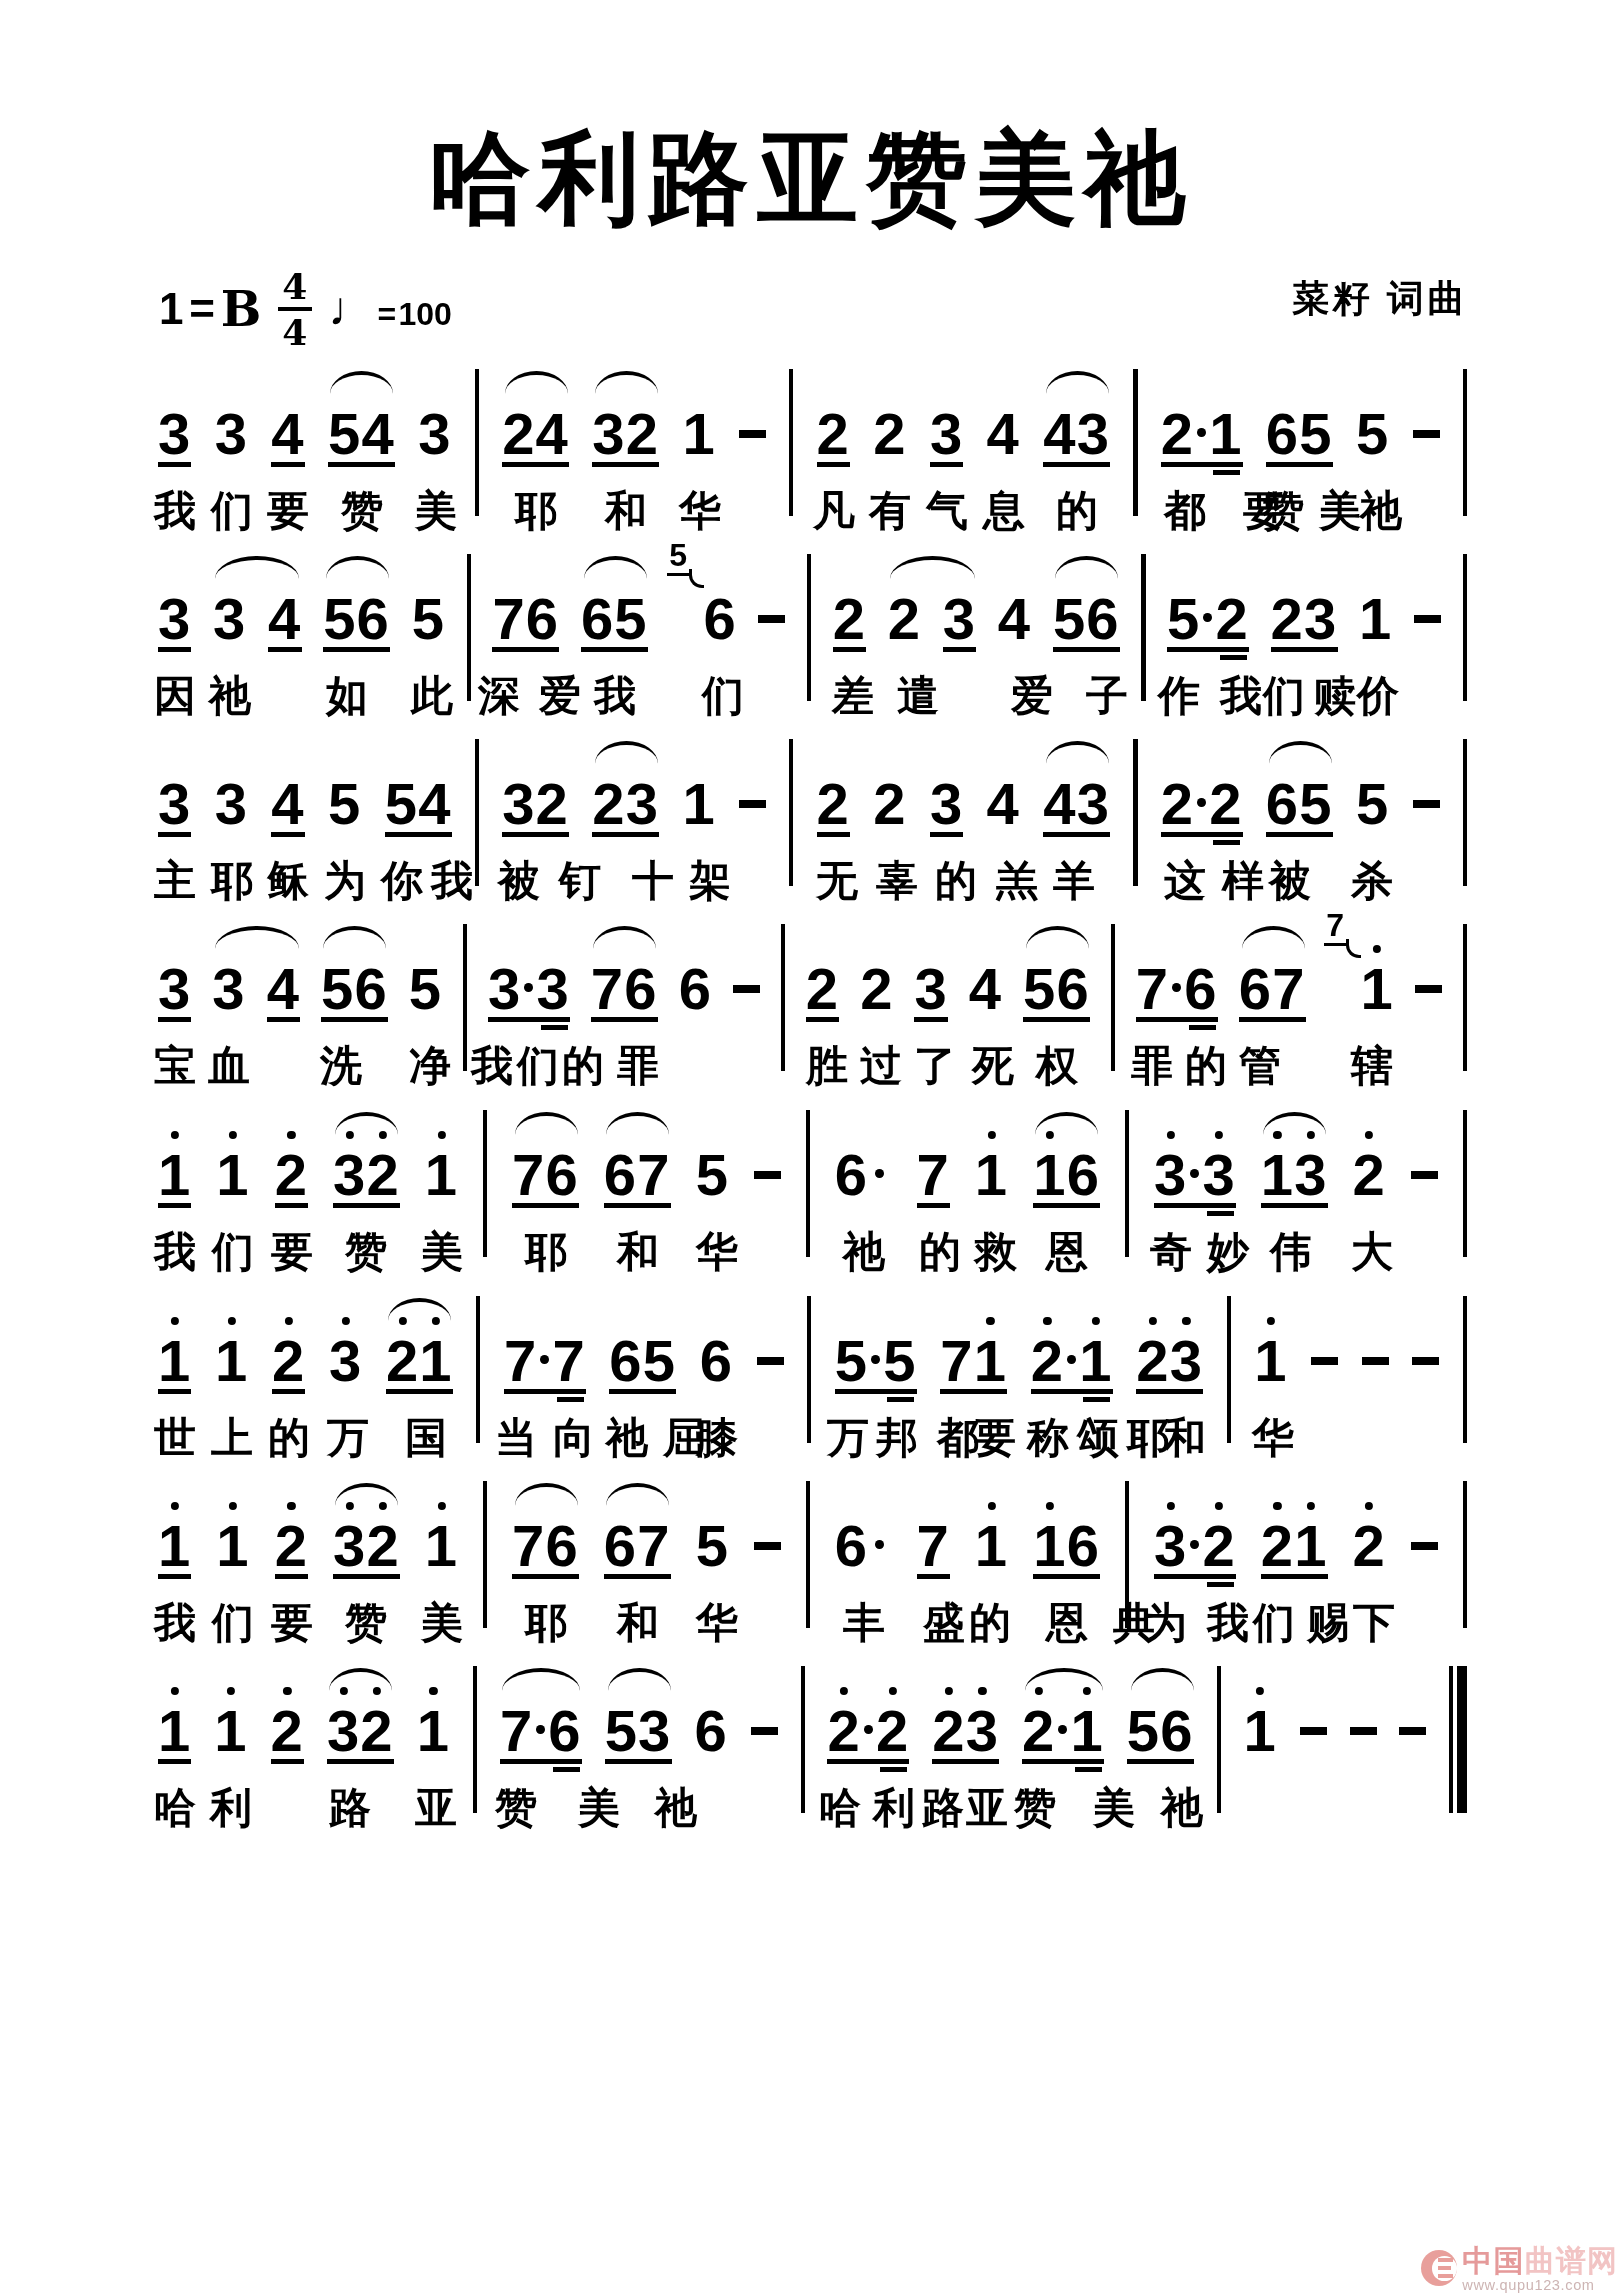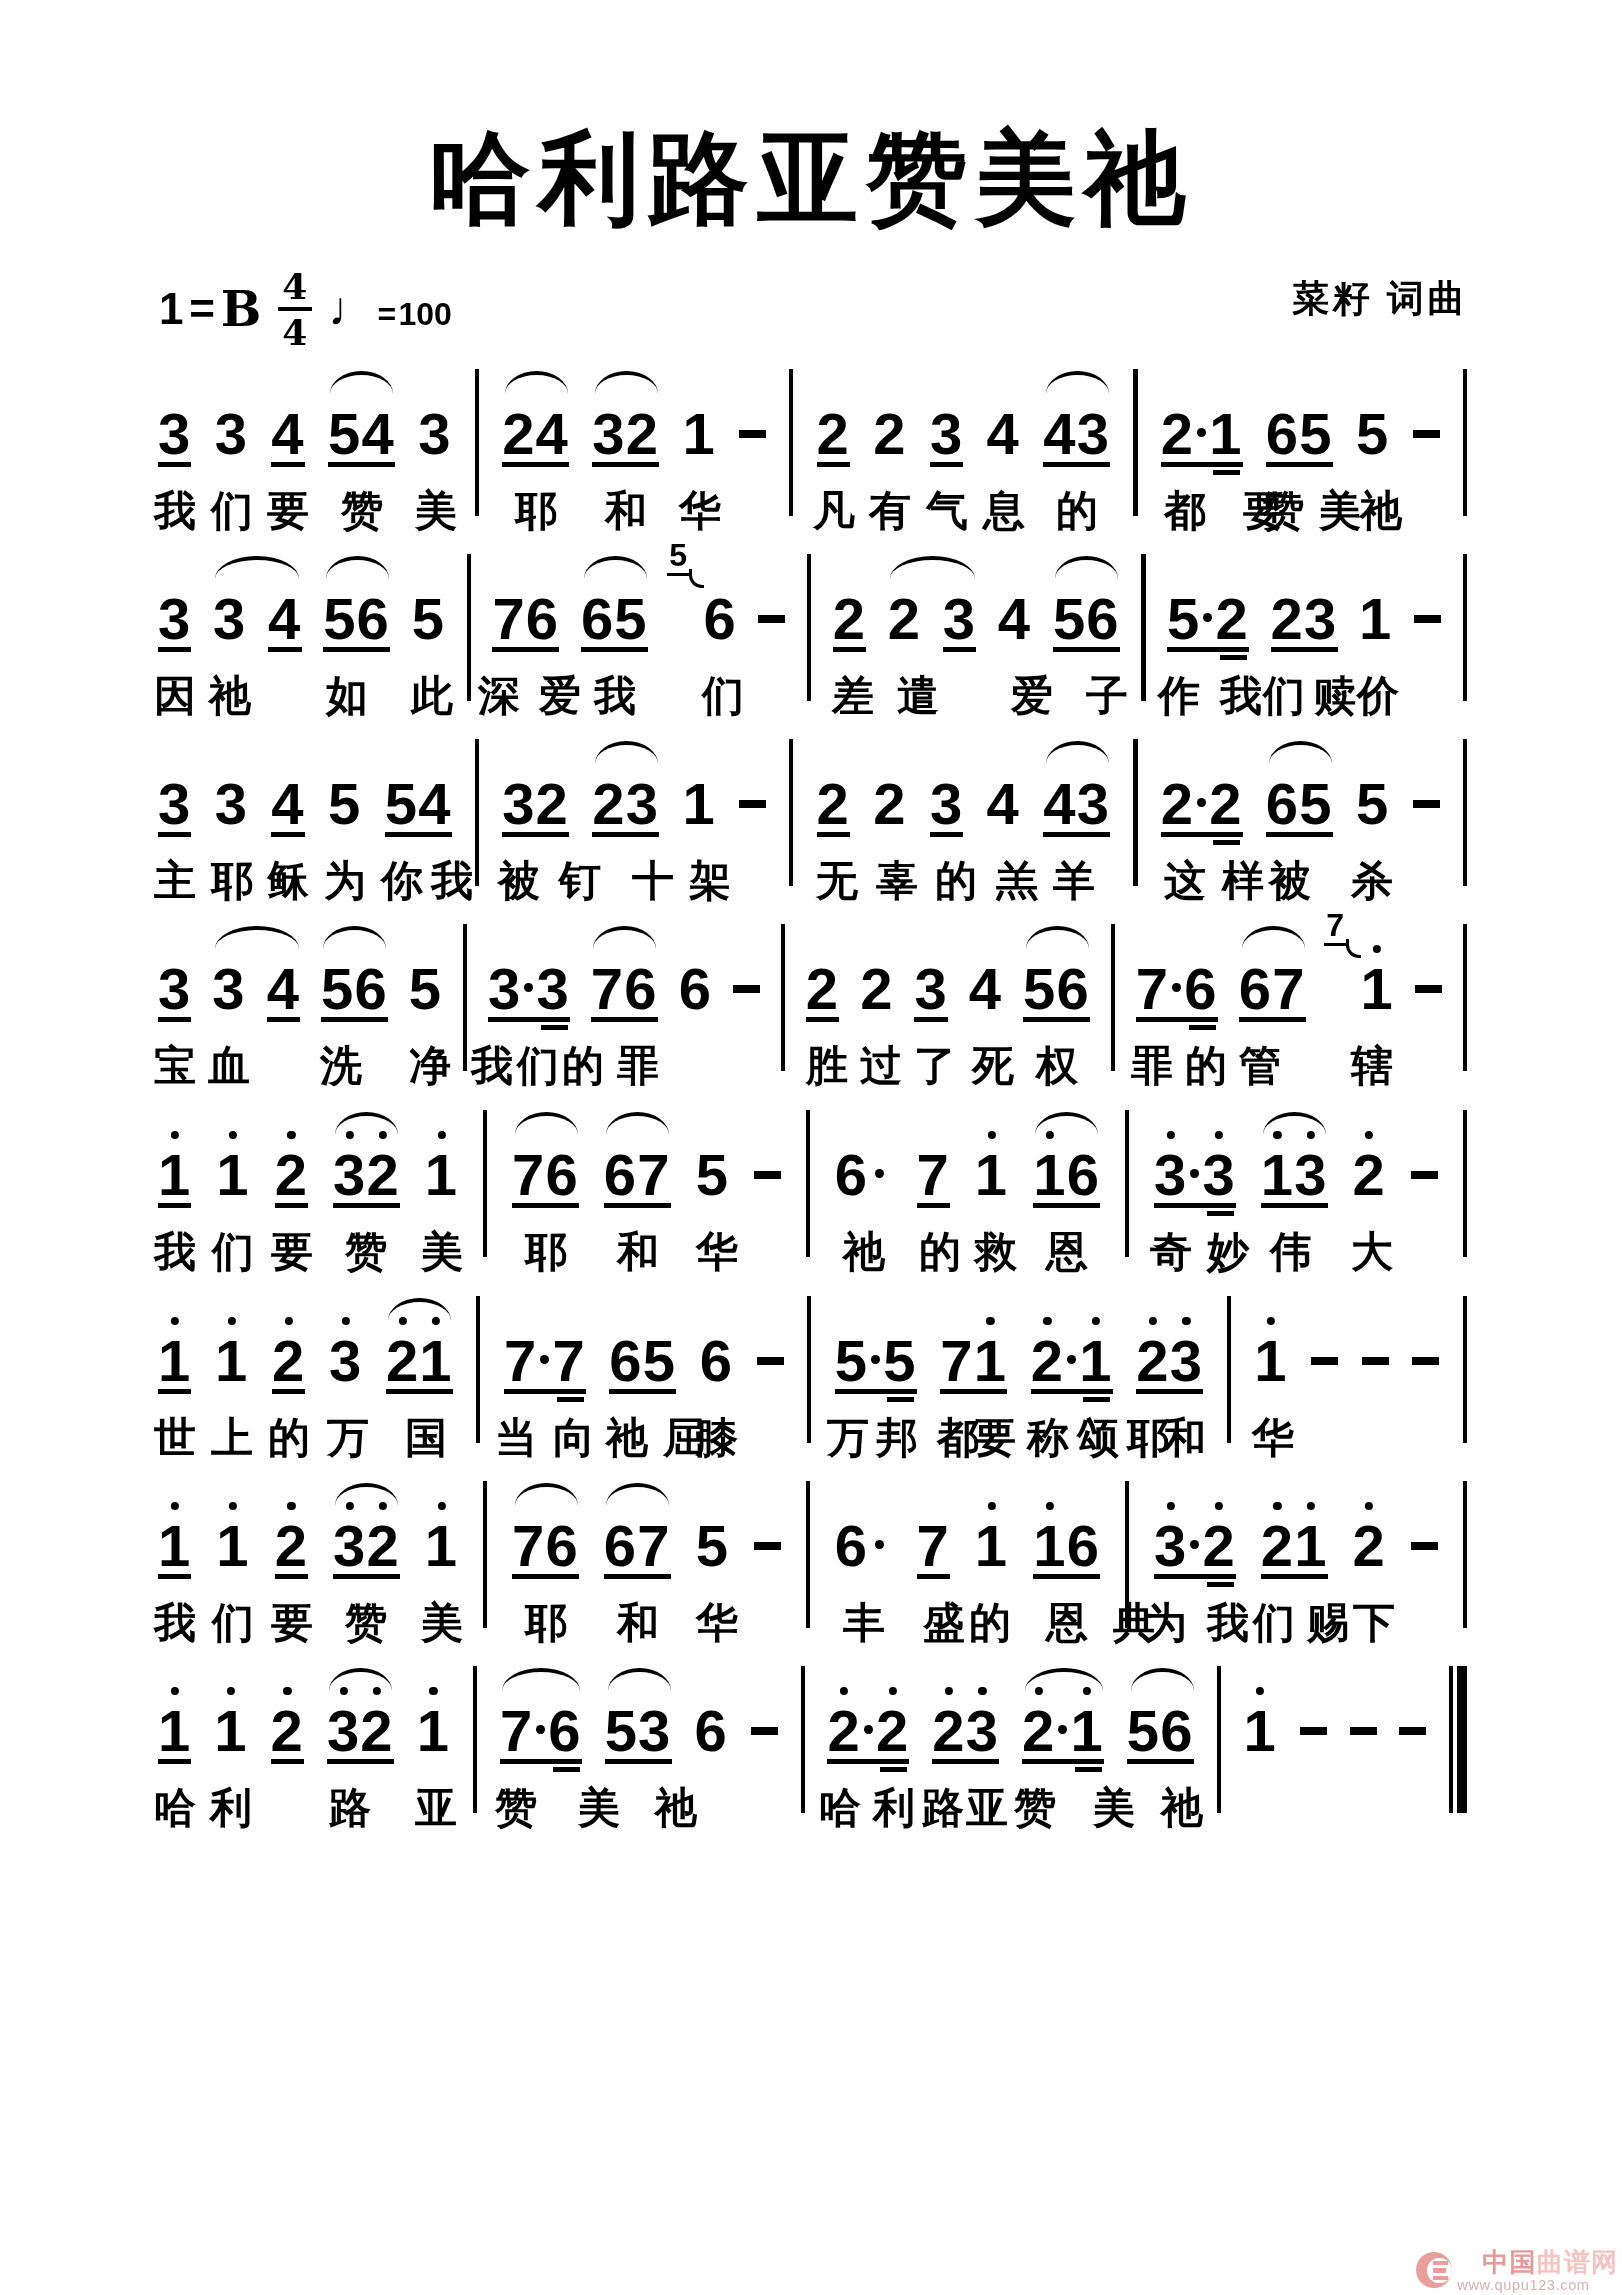--- a/index.html
+++ b/index.html
@@ -75,21 +75,21 @@
   
   .watermark{position:absolute;right:4.7px;bottom:2.3px;display:flex;align-items:center;gap:5.8px;}
   .wlogo{position:relative;width:36px;height:36px;}
   .wlogo .c1{position:absolute;left:0;top:0;width:36px;height:36px;border-radius:50%;background:#e89f9b;}
   .wlogo .c2{position:absolute;left:11.7px;top:5.8px;width:24.6px;height:24.6px;border-radius:50%;background:#fff;}
   .wlogo .b1,.wlogo .b2,.wlogo .b3{position:absolute;left:17.5px;height:4.1px;background:#e89f9b;}
   .wlogo .b1{top:8.2px;width:15px;}
   .wlogo .b2{top:16px;width:13px;}
   .wlogo .b3{top:23.4px;width:15px;}
   .wtext{display:flex;flex-direction:column;align-items:flex-start;}
-  .wcn{font-weight:700;font-size:26px;line-height:1.1;letter-spacing:1.2px;margin-left:25px;}
+  .wcn{font-weight:700;font-size:30px;line-height:1.1;letter-spacing:1.2px;}
   .wcn .strong{color:#e59a9a;}
   .wcn .light{color:#f2c4c4;}
   .wurl{font-size:14.6px;color:#cdb4b3;letter-spacing:0.6px;}
 </style>
 </head>
 <body>
 
 <div class="title">哈利路亚赞美祂</div>
 
 <div class="meta">

